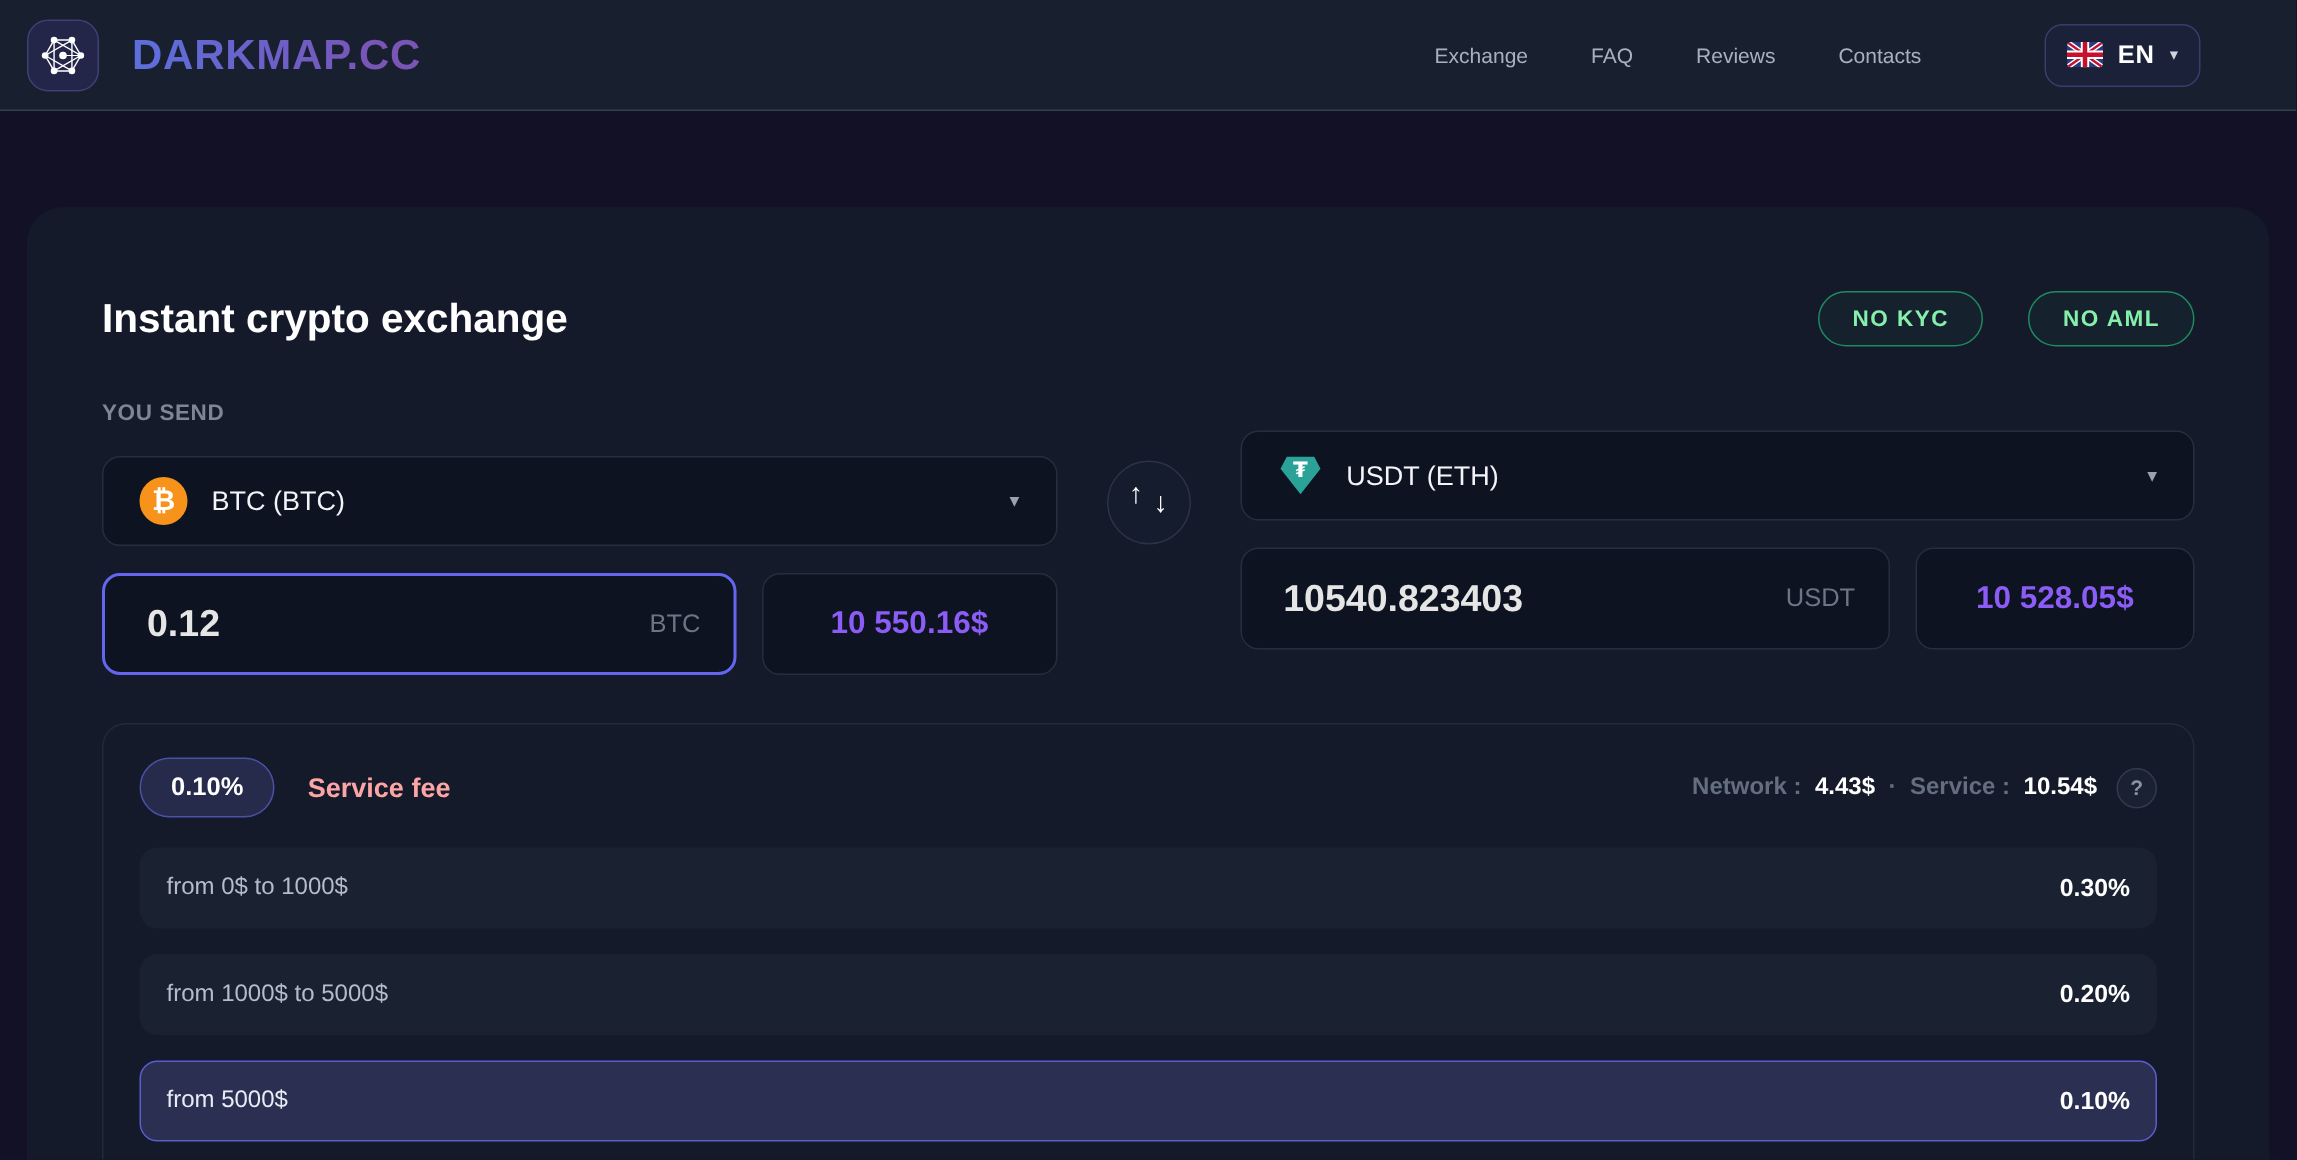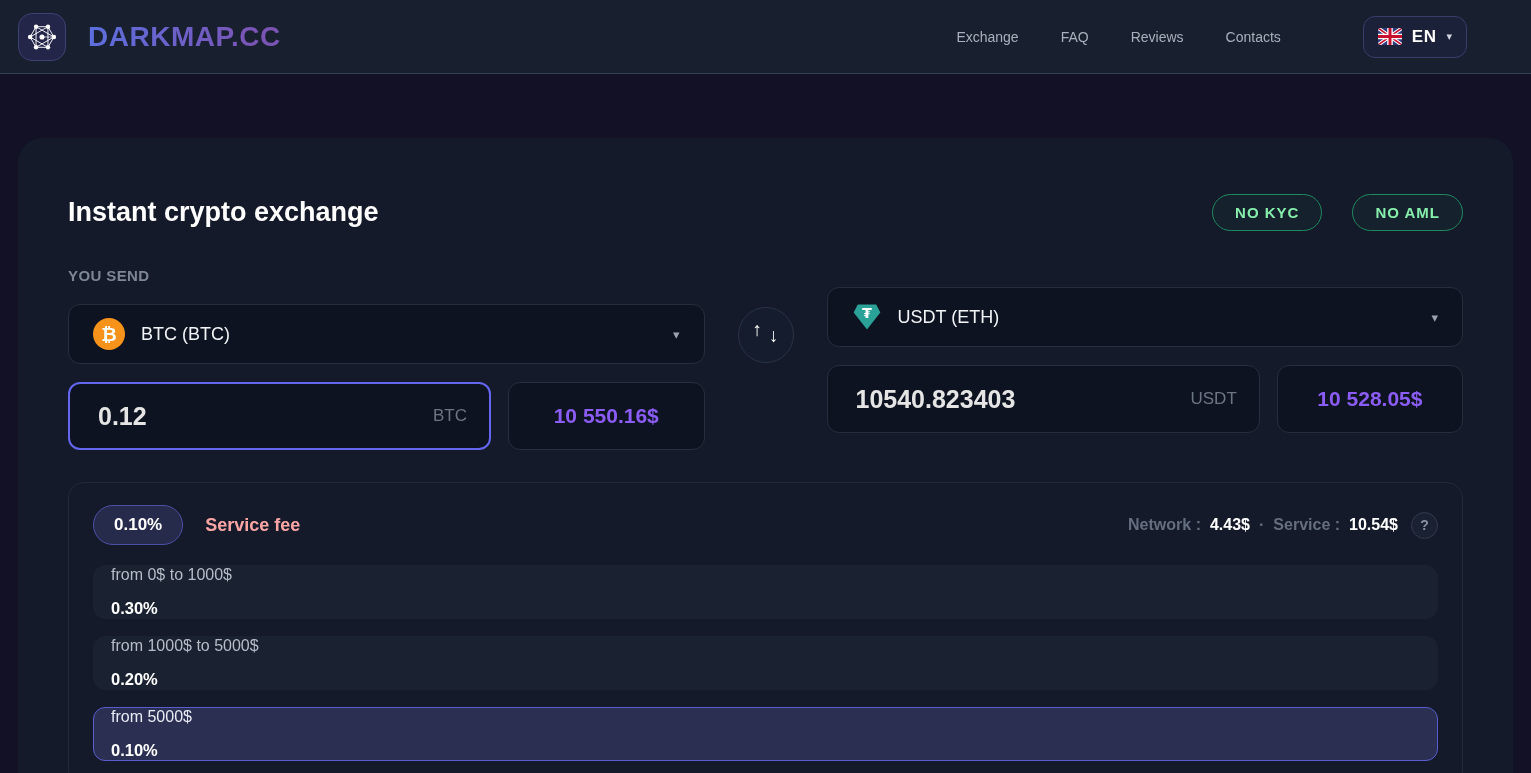--- a/index.html
+++ b/index.html
@@ -112,21 +112,21 @@
   .fee-val { color:#ffffff; font-weight:700; }
   .fee-dot { color:#646e7e; font-weight:700; }
   .help-btn {
     width:27px; height:27px; border-radius:50%; background:#1a2132;
     border:1px solid #333b4e; color:#8b93a3; font-size:14px; font-weight:700;
     display:flex; align-items:center; justify-content:center; cursor:pointer; margin-left:4px;
   }
   .tiers { margin-top:20px; display:flex; flex-direction:column; gap:17px; }
   .tier {
     height:54px; background:#1a2130; border:1px solid #1a2130; border-radius:12px;
-    display:flex; align-items:flex-start; justify-content:space-between; padding:0 17px;flex-direction:column;
+    display:flex; align-items:center; justify-content:space-between; padding:0 17px;
   }
   .tier-range { color:#b6bdc9; font-size:16px; }
   .tier-rate { color:#ffffff; font-size:16.5px; font-weight:700; }
   .tier.active { background:#2b3052; border:1px solid #595dd0; }
   .tier.active .tier-range { color:#e9ebf5; }
 </style>
 </head>
 <body>
 
 <div class="header">

